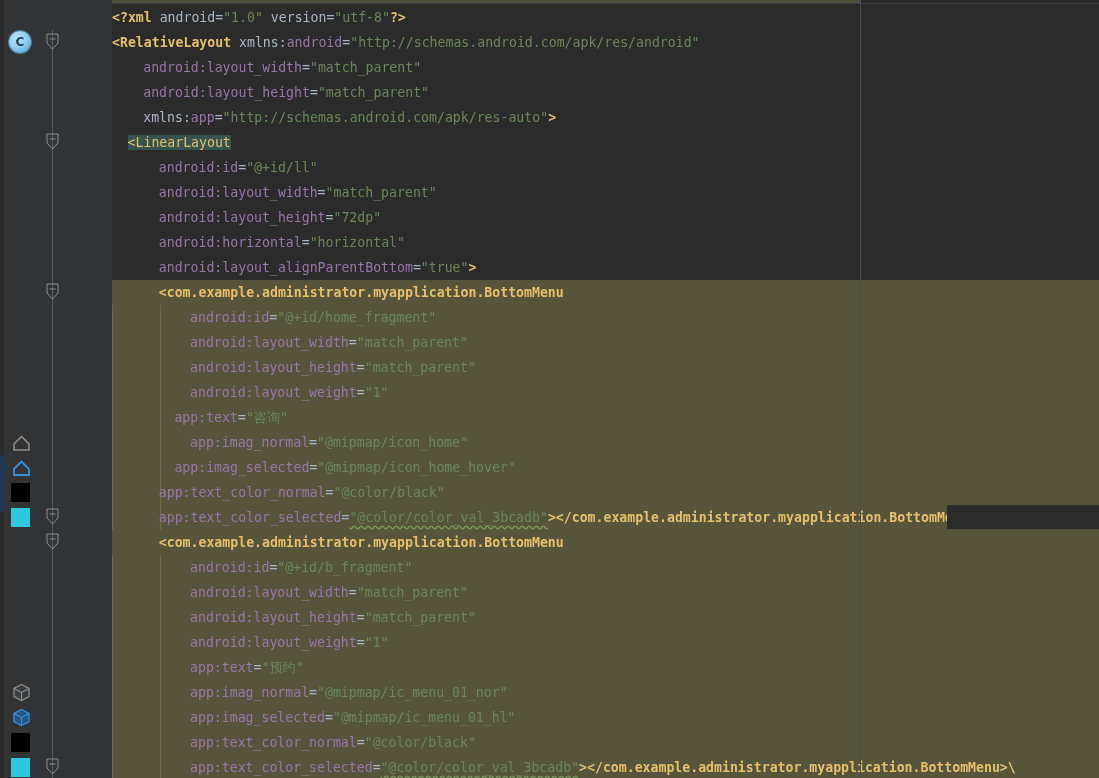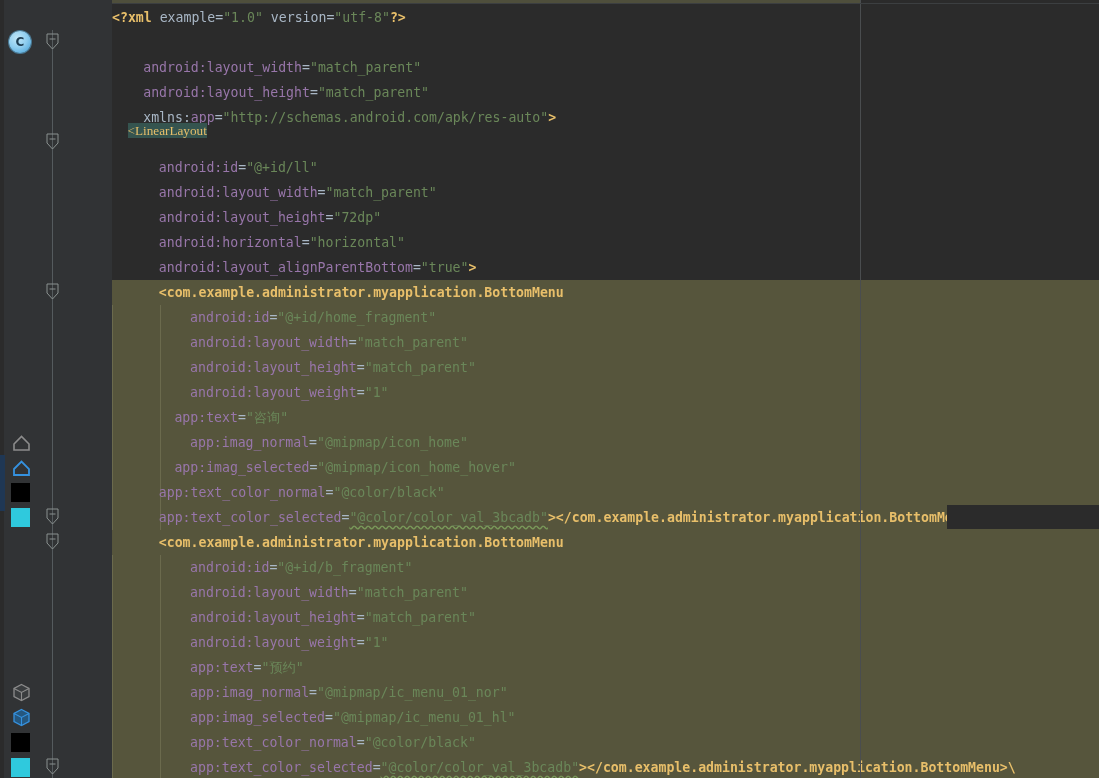--- a/index.html
+++ b/index.html
@@ -179,25 +179,26 @@
       <div class="hl" style="left: 60px; top: 555px; width: 1039px; height: 223px;"></div>
       <div class="hl-guide" style="left: 112px; top: 305px; height: 225px;"></div>
       <div class="hl-guide" style="left: 160px; top: 305px; height: 225px;"></div>
       <div class="hl-guide" style="left: 112px; top: 555px; height: 223px;"></div>
       <div class="hl-guide" style="left: 160px; top: 555px; height: 223px;"></div>
       <div class="hl-guide" style="left: 60px; top: 305px; height: 225px;"></div>
       <div class="hl-guide" style="left: 60px; top: 555px; height: 223px;"></div>
     </div>
 
   <div class="code" id="code-layer">
-      <div class="line" style="top: 5px; padding-left: 0px;"><span class="tag">&lt;?xml</span><span class="plain"> example=</span><span class="val">"1.0"</span><span class="plain"> version=</span><span class="val">"utf-8"</span><span class="tag">?&gt;</span></div>
+      <div class="line" style="top: 5px; padding-left: 0px;"><span class="tag">&lt;?xml</span><span class="plain"> android=</span><span class="val">"1.0"</span><span class="plain"> version=</span><span class="val">"utf-8"</span><span class="tag">?&gt;</span></div>
+      <div class="line" style="top: 30px; padding-left: 0px;"><span class="tag">&lt;RelativeLayout</span><span class="plain"> xmlns:</span><span class="attr">android</span><span class="plain">=</span><span class="val">"http://schemas.android.com/apk/res/android"</span></div>
       <div class="line" style="top: 55px; padding-left: 31.2px;"><span class="attr">android:layout_width</span><span class="plain">=</span><span class="val">"match_parent"</span></div>
       <div class="line" style="top: 80px; padding-left: 31.2px;"><span class="attr">android:layout_height</span><span class="plain">=</span><span class="val">"match_parent"</span></div>
       <div class="line" style="top: 105px; padding-left: 31.2px;"><span class="plain">xmlns:</span><span class="attr">app</span><span class="plain">=</span><span class="val">"http://schemas.android.com/apk/res-auto"</span><span class="tag">&gt;</span></div>
-      <div class="line" style="top: 118px; padding-left: 15.6px; font-family: Liberation Serif, serif;"><span class="sel-tag">&lt;LinearLayout</span></div>
+      <div class="line" style="top: 130px; padding-left: 15.6px;"><span class="sel-tag">&lt;LinearLayout</span></div>
       <div class="line" style="top: 155px; padding-left: 46.8px;"><span class="attr">android:id</span><span class="plain">=</span><span class="val">"@+id/ll"</span></div>
       <div class="line" style="top: 180px; padding-left: 46.8px;"><span class="attr">android:layout_width</span><span class="plain">=</span><span class="val">"match_parent"</span></div>
       <div class="line" style="top: 205px; padding-left: 46.8px;"><span class="attr">android:layout_height</span><span class="plain">=</span><span class="val">"72dp"</span></div>
       <div class="line" style="top: 230px; padding-left: 46.8px;"><span class="attr">android:horizontal</span><span class="plain">=</span><span class="val">"horizontal"</span></div>
       <div class="line" style="top: 255px; padding-left: 46.8px;"><span class="attr">android:layout_alignParentBottom</span><span class="plain">=</span><span class="val">"true"</span><span class="tag">&gt;</span></div>
       <div class="line" style="top: 280px; padding-left: 46.8px;"><span class="tag">&lt;com.example.administrator.myapplication.BottomMenu</span></div>
       <div class="line" style="top: 305px; padding-left: 78px;"><span class="attr">android:id</span><span class="plain">=</span><span class="val">"@+id/home_fragment"</span></div>
       <div class="line" style="top: 330px; padding-left: 78px;"><span class="attr">android:layout_width</span><span class="plain">=</span><span class="val">"match_parent"</span></div>
       <div class="line" style="top: 355px; padding-left: 78px;"><span class="attr">android:layout_height</span><span class="plain">=</span><span class="val">"match_parent"</span></div>
       <div class="line" style="top: 380px; padding-left: 78px;"><span class="attr">android:layout_weight</span><span class="plain">=</span><span class="val">"1"</span></div>

